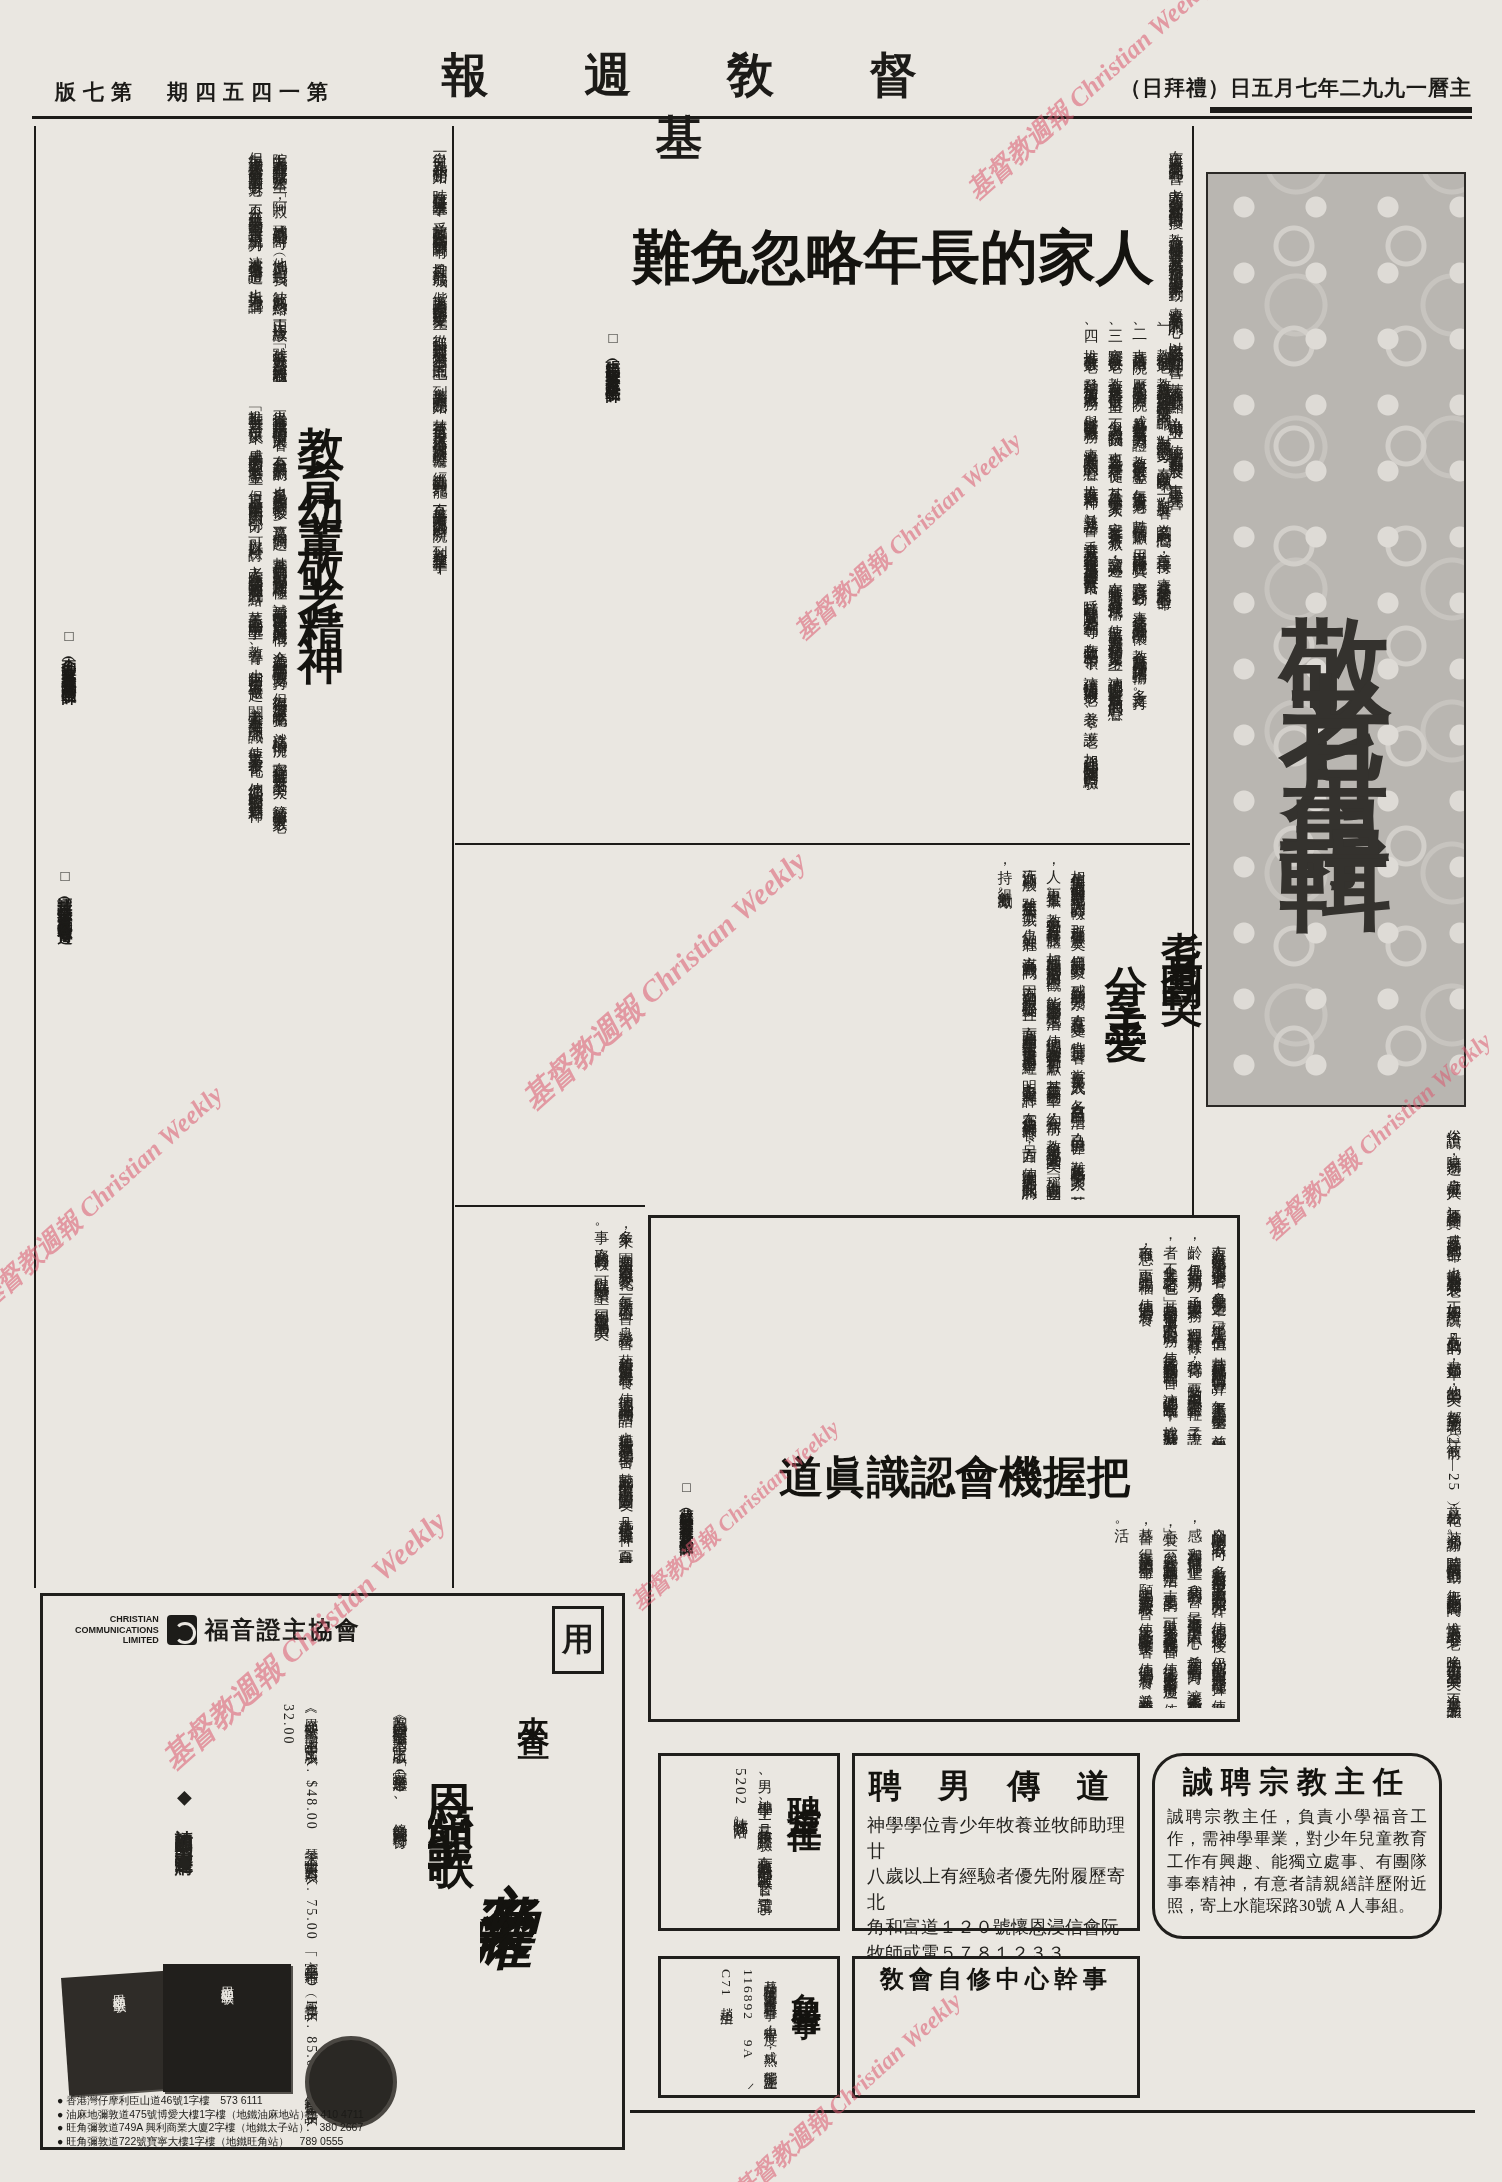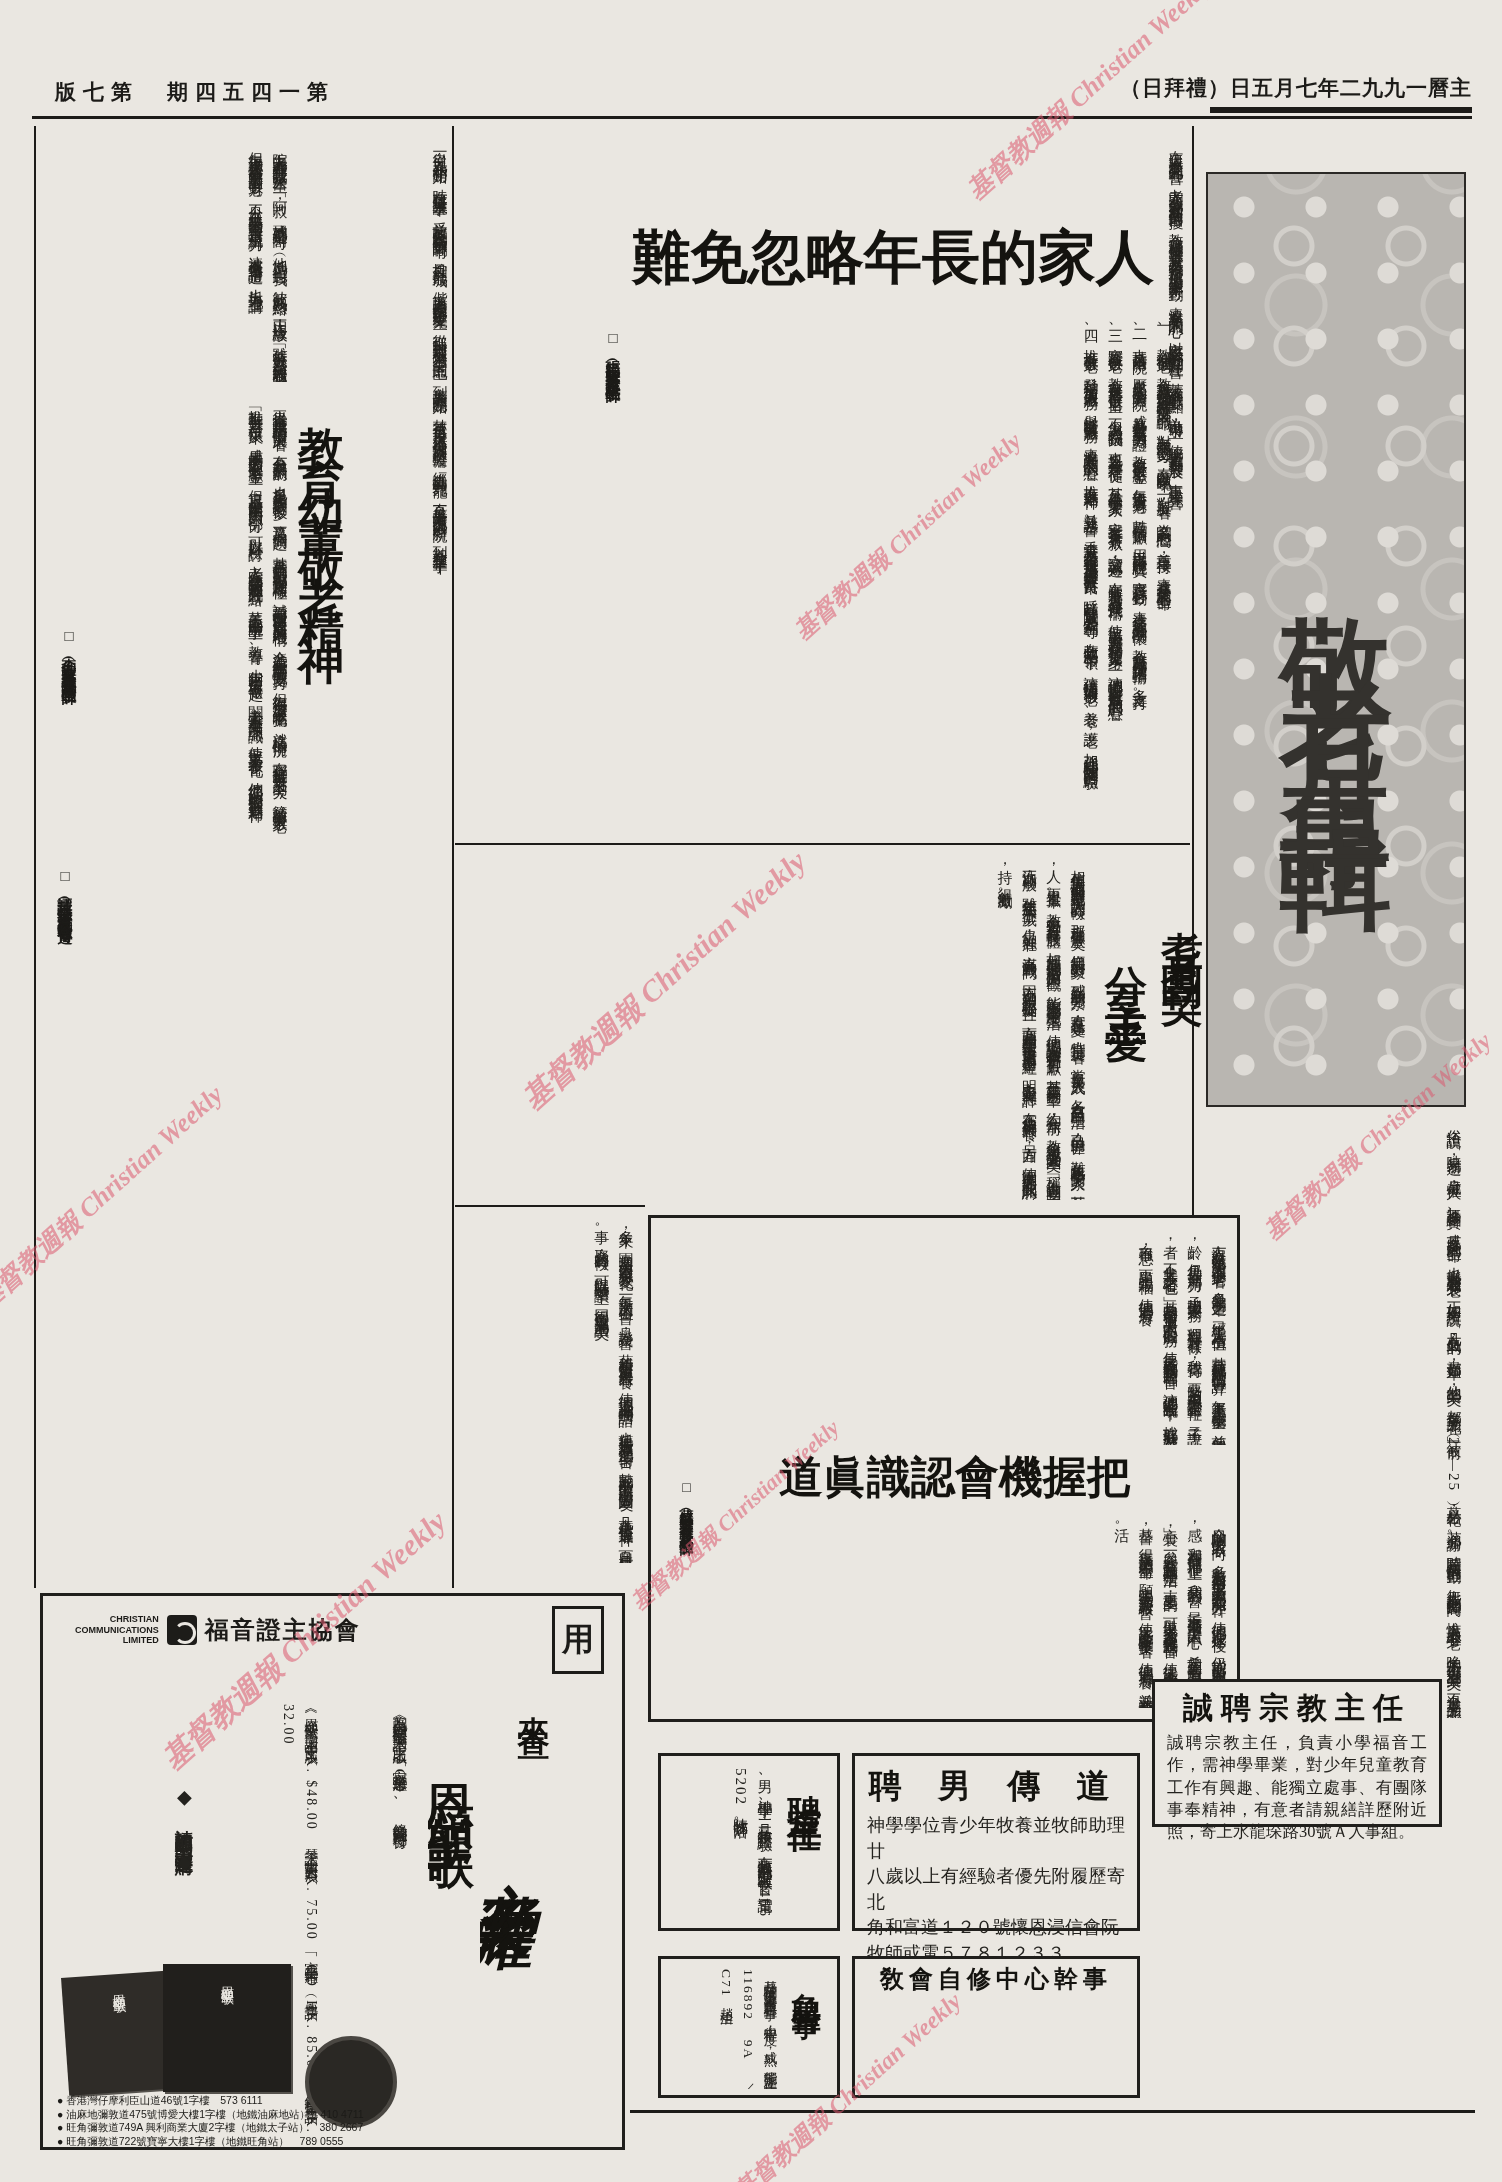--- a/index.html
+++ b/index.html
@@ -30,20 +30,21 @@
   .jobtitle-h{font-weight:bold;text-align:center;color:#14130f;}
   .jobbody-h{color:#23221e;text-align:justify;}
   .booklabel{writing-mode:vertical-rl;color:#efece6;font-size:13px;letter-spacing:2px;}
 </style>
 </head>
 <body>
 
 <div class="page">
 
   <div class="abs" style="left:55px;top:78px;font-size:21px;font-weight:bold;letter-spacing:7px;">版七第　期四五四一第</div>
+  <div class="abs" style="left:410px;top:44px;width:580px;text-align:center;font-size:47px;font-weight:bold;letter-spacing:42px;">報 週 敎 督 基</div>
   <div class="abs" style="left:1030px;top:74px;width:442px;text-align:right;font-size:21px;font-weight:bold;letter-spacing:1px;">（日拜禮）日五月七年二九九一曆主</div>
   <div class="abs rule" style="left:32px;top:116px;width:1440px;height:3px;"></div>
   <div class="abs rule" style="left:1210px;top:107px;width:262px;height:6px;"></div>
 
   <div class="abs rule" style="left:34px;top:126px;width:2px;height:1462px;"></div>
   <div class="abs rule" style="left:452px;top:126px;width:2px;height:1462px;"></div>
   <div class="abs rule" style="left:1192px;top:126px;width:2px;height:1596px;"></div>
   <div class="abs rule" style="left:455px;top:843px;width:735px;height:2px;"></div>
   <div class="abs rule" style="left:455px;top:1205px;width:190px;height:2px;"></div>
   <div class="abs rule" style="left:630px;top:2110px;width:845px;height:3px;"></div>
@@ -124,21 +125,21 @@
     <div class="abs hl-v" style="right:10px;top:12px;width:42px;height:150px;font-size:34px;letter-spacing:8px;">聘堂主任</div>
     <div class="abs vt" style="right:60px;top:12px;width:104px;height:150px;font-size:15px;">男、神學學士、具三年牧會經驗。有志牧養屯門中型社區教會。請電466 5202陳牧師洽。</div>
   </div>
   <div class="abs box" style="left:852px;top:1753px;width:288px;height:178px;">
     <div class="jobtitle-h" style="margin-top:8px;font-size:33px;letter-spacing:14px;">聘 男 傳 道</div>
     <div class="jobbody-h pre" style="padding:4px 12px 0 12px;font-size:18px;line-height:1.42;">神學學位青少年牧養並牧師助理廿
 八歲以上有經驗者優先附履歷寄北
 角和富道１２０號懷恩浸信會阮
 牧師或電５７８１２３３</div>
   </div>
-  <div class="abs box" style="left:1152px;top:1679px;width:290px;height:148px;">
+  <div class="abs box" style="left:1152px;top:1753px;width:290px;height:186px;border-radius:31px;">
     <div class="jobtitle-h" style="margin-top:6px;font-size:30px;letter-spacing:8px;">誠聘宗教主任</div>
     <div class="jobbody-h" style="padding:3px 12px 0 12px;font-size:16.5px;line-height:1.35;">誠聘宗教主任，負責小學福音工作，需神學畢業，對少年兒童教育工作有興趣、能獨立處事、有團隊事奉精神，有意者請親繕詳歷附近照，寄上水龍琛路30號Ａ人事組。</div>
   </div>
 
   <div class="abs box" style="left:658px;top:1956px;width:182px;height:142px;">
     <div class="abs hl-v" style="right:10px;top:10px;width:38px;height:120px;font-size:29px;letter-spacing:6px;">急聘幹事</div>
     <div class="abs vt" style="right:56px;top:10px;width:108px;height:120px;font-size:13.5px;">基督徒關懷香港學會急聘幹事，中學程度，成熟，能獨立工作。電116892 9A／C71趙生洽</div>
   </div>
   <div class="abs box" style="left:852px;top:1956px;width:288px;height:142px;">
     <div class="jobtitle-h" style="margin-top:4px;font-size:24px;letter-spacing:5px;">敎會自修中心幹事</div>

